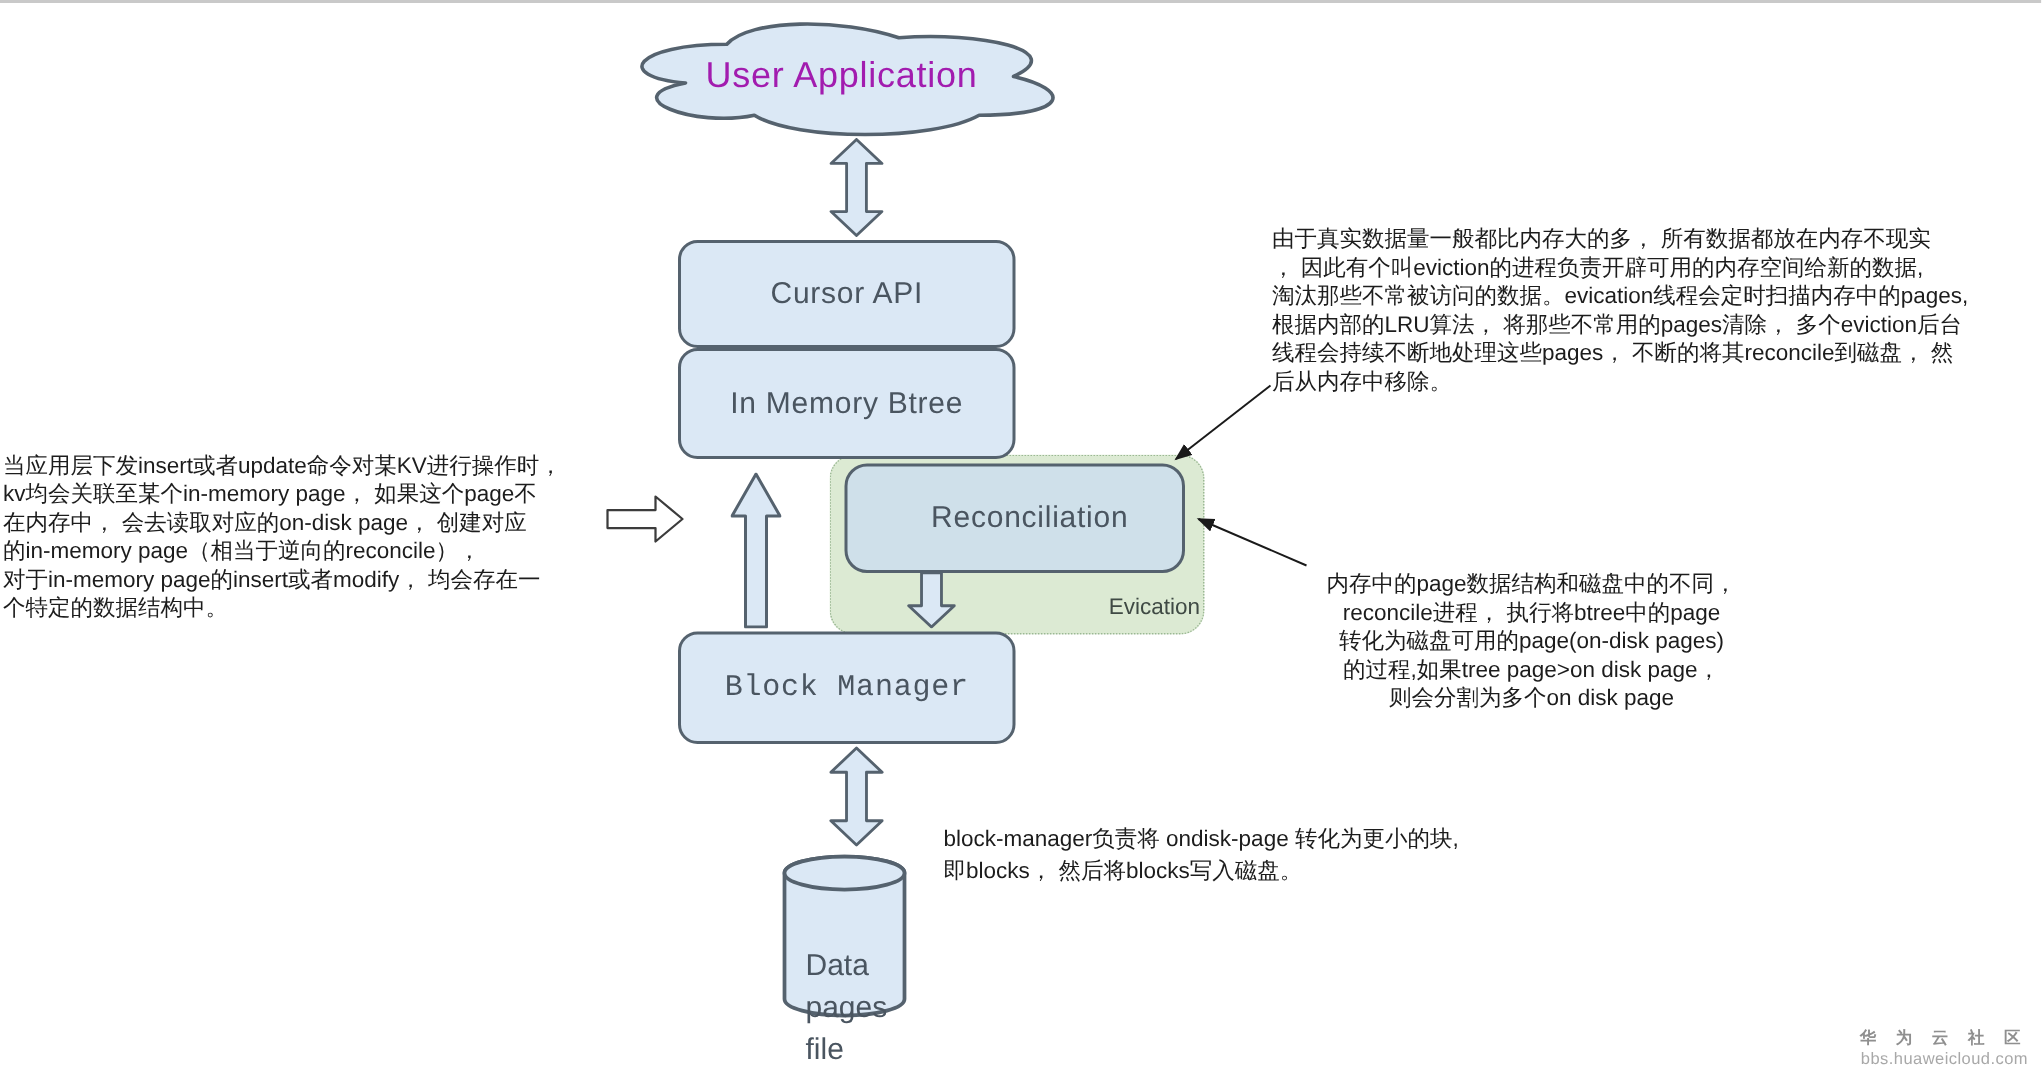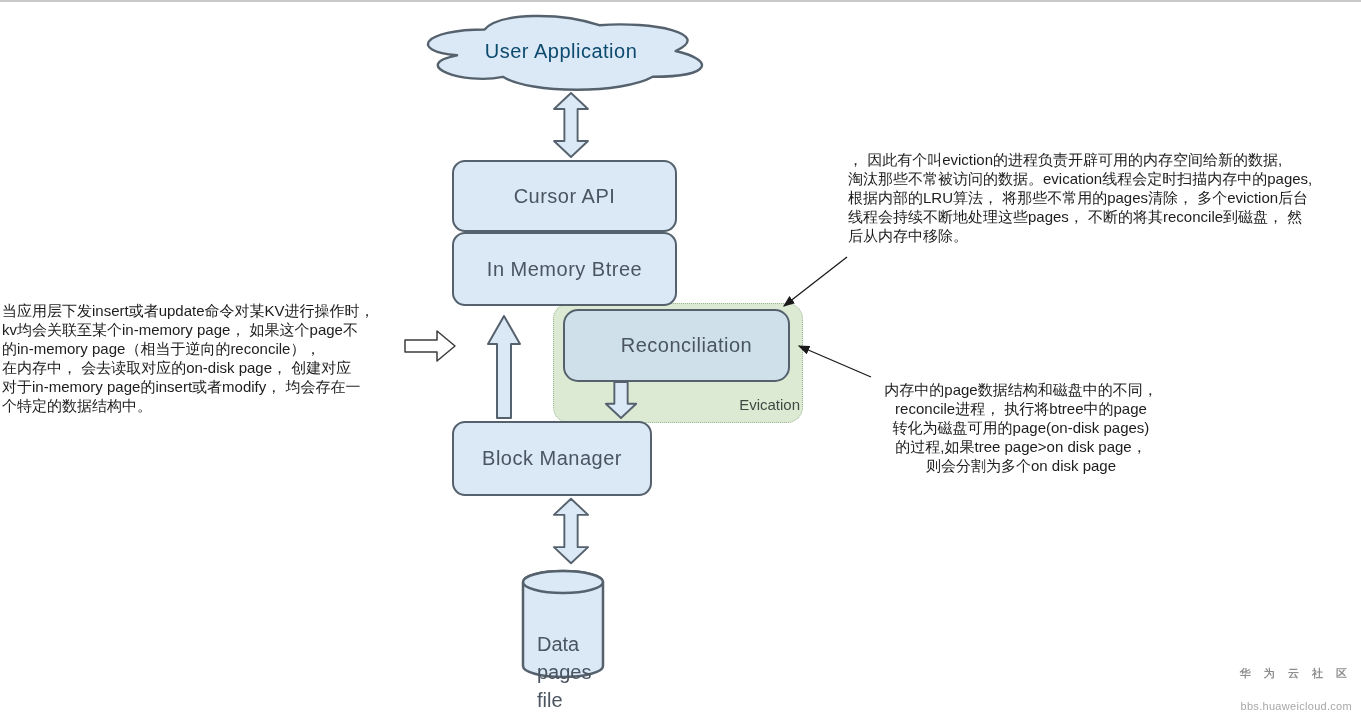--- a/index.html
+++ b/index.html
@@ -45,21 +45,21 @@
     width: 227px; height: 73px;
     background: #cfe0ea;
     border-radius: 15px;
     padding-left: 20px;
   }
   .cloud-label {
     position: absolute;
     left: 402px; top: 8px;
     width: 318px; height: 86px;
     display: flex; align-items: center; justify-content: center;
-    color: #0c4a6e; font-size: 20px; letter-spacing: 0.5px;
+    color: #a21caf; font-size: 24px; letter-spacing: 0.5px;
   }
   .note {
     position: absolute;
     color: #1c1c1c;
     font-size: 15px;
     line-height: 19px;
     white-space: nowrap;
   }
   .note-left   { left: 2px;  top: 301px; width: 412px; }
   .note-rtop   { left: 848px; top: 150px; width: 512px; }
@@ -78,21 +78,21 @@
   }
   .watermark {
     position: absolute;
     right: 9px; bottom: 8px;
     text-align: right;
   }
   .watermark .wm-title {
     color: #8f8f8f; font-size: 11px; letter-spacing: 5px; font-weight: bold;
   }
   .watermark .wm-url {
-    color: #a8a8a8; font-size: 11px; margin-top: 19px; letter-spacing: 0.3px;
+    color: #a8a8a8; font-size: 11px; margin-top: 1px; letter-spacing: 0.3px;
   }
   svg { display: block; }
   .overlay { pointer-events: none; }
 </style>
 </head>
 <body>
 
 <div class="canvas">
 
   <div class="topline"></div>
@@ -116,21 +116,21 @@
   </div>
 
   <div class="node-box" style="left:452px; top:232px; width:225px; height:74px;">
     <span>In Memory Btree</span>
   </div>
 
   <div class="node-box recon-box">
     <span>Reconciliation</span>
   </div>
 
-  <div class="node-box" style="left:452px; top:421px; width:200px; height:75px;">
+  <div class="node-box" style="left:452px; top:421px; width:225px; height:75px;font-family:Liberation Mono, monospace;">
     <span>Block Manager</span>
   </div>
 
   <svg class="abs" style="left:487px; top:315px;" width="34" height="104" viewBox="0 0 34 104">
     <polygon points="17,1 33,29 24,29 24,103 10,103 10,29 1,29" fill="#dbe8f5" stroke="#55626e" stroke-width="2" stroke-linejoin="round"></polygon>
   </svg>
 
   <svg class="abs" style="left:604px; top:381px;" width="34" height="38" viewBox="0 0 34 40">
     <polygon points="10,1 24,1 24,24 33,24 17,39 1,24 10,24" fill="#dbe8f5" stroke="#55626e" stroke-width="2" stroke-linejoin="round"></polygon>
   </svg>
@@ -159,41 +159,46 @@
         <path d="M0,0 L9,3.5 L0,7 Z" fill="#1a1a1a"></path>
       </marker>
     </defs>
     <line x1="847" y1="257" x2="784" y2="306" stroke="#1a1a1a" stroke-width="1.3" marker-end="url(#ah)"></line>
     <line x1="871" y1="377" x2="799" y2="346" stroke="#1a1a1a" stroke-width="1.3" marker-end="url(#ah)"></line>
   </svg>
 
   <div class="note note-left">
     <div>当应用层下发insert或者update命令对某KV进行操作时，</div>
     <div>kv均会关联至某个in-memory page， 如果这个page不</div>
+    <div>在内存中， 会去读取对应的on-disk page， 创建对应</div>
     <div>的in-memory page（相当于逆向的reconcile），</div>
-    <div>在内存中， 会去读取对应的on-disk page， 创建对应</div>
     <div>对于in-memory page的insert或者modify， 均会存在一</div>
     <div>个特定的数据结构中。</div>
   </div>
 
   <div class="note note-rtop">
+    <div>由于真实数据量一般都比内存大的多， 所有数据都放在内存不现实</div>
     <div>， 因此有个叫eviction的进程负责开辟可用的内存空间给新的数据,</div>
     <div>淘汰那些不常被访问的数据。evication线程会定时扫描内存中的pages,</div>
     <div>根据内部的LRU算法， 将那些不常用的pages清除， 多个eviction后台</div>
     <div>线程会持续不断地处理这些pages， 不断的将其reconcile到磁盘， 然</div>
     <div>后从内存中移除。</div>
   </div>
 
   <div class="note note-rmid">
     <div>内存中的page数据结构和磁盘中的不同，</div>
     <div>reconcile进程， 执行将btree中的page</div>
     <div>转化为磁盘可用的page(on-disk pages)</div>
     <div>的过程,如果tree page&gt;on disk page，</div>
     <div>则会分割为多个on disk page</div>
   </div>
 
+  <div class="note note-bottom">
+    <div>block-manager负责将 ondisk-page 转化为更小的块,</div>
+    <div>即blocks， 然后将blocks写入磁盘。</div>
+  </div>
 
   <div class="watermark">
     <div class="wm-title">华 为 云 社 区</div>
     <div class="wm-url">bbs.huaweicloud.com</div>
   </div>
 
 </div>
 
 </body></html>

